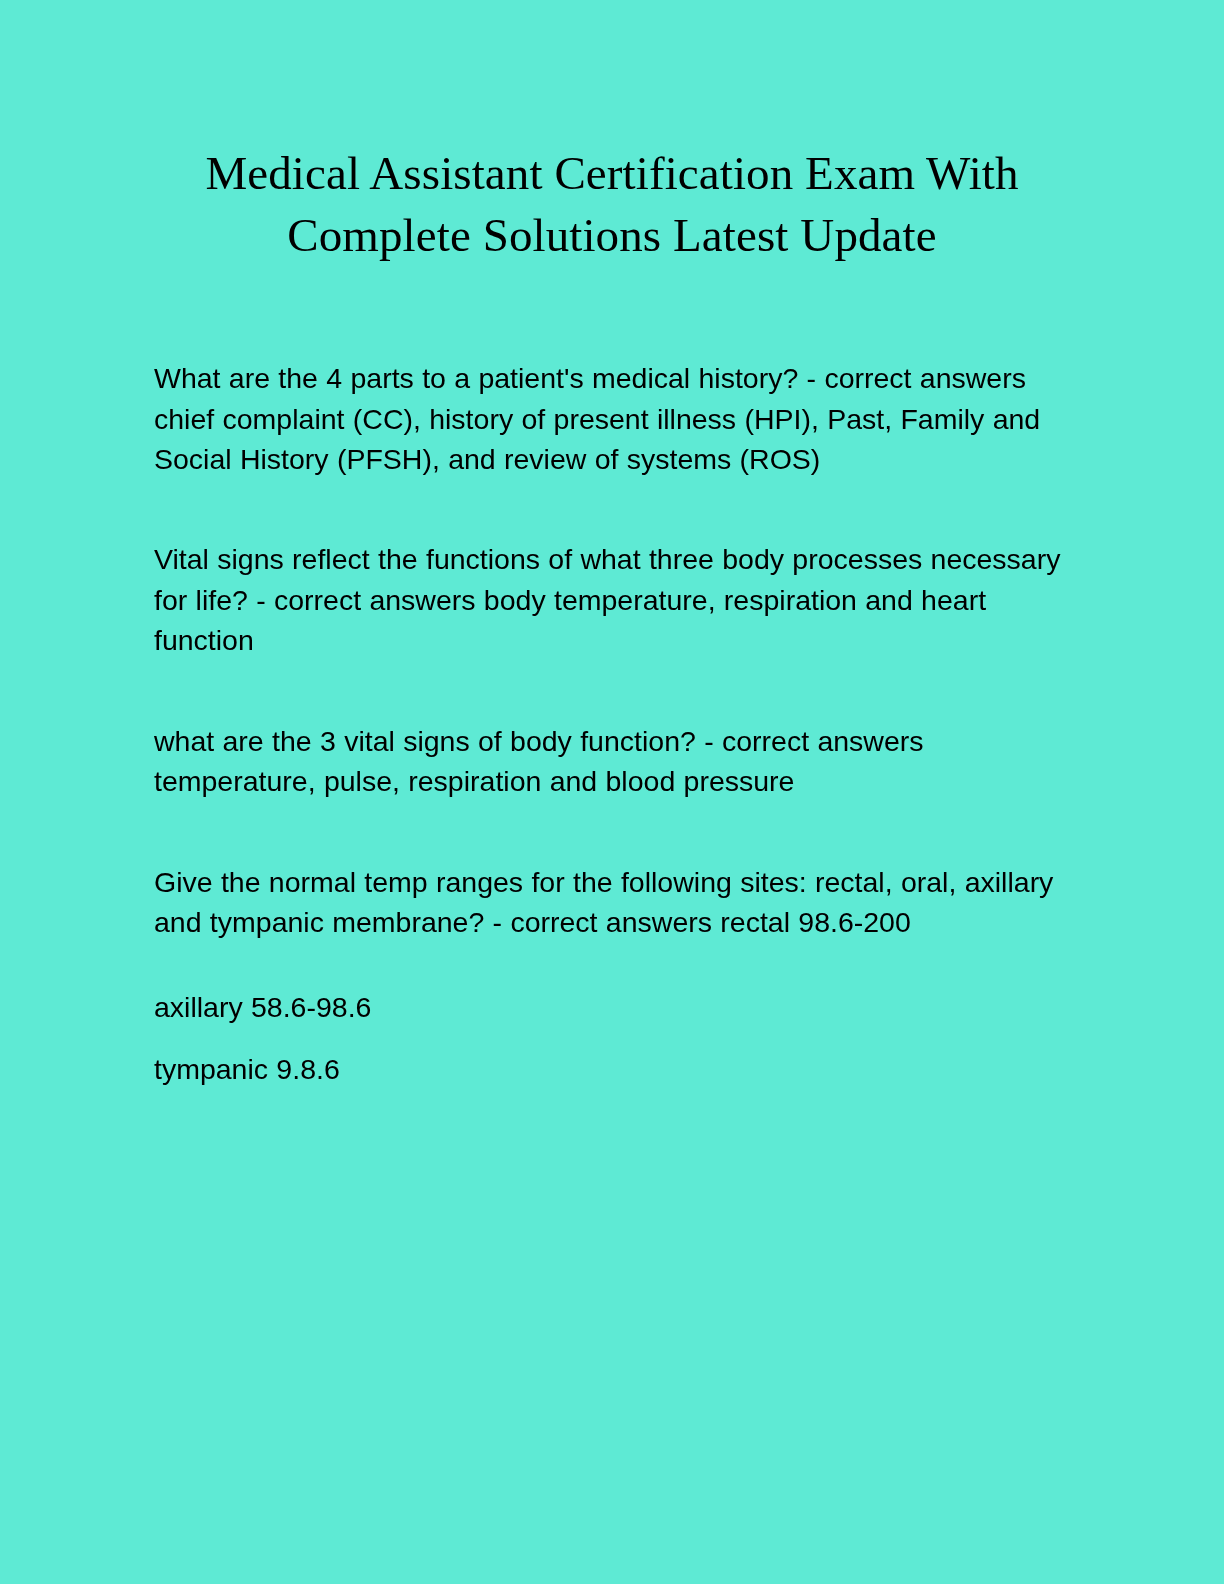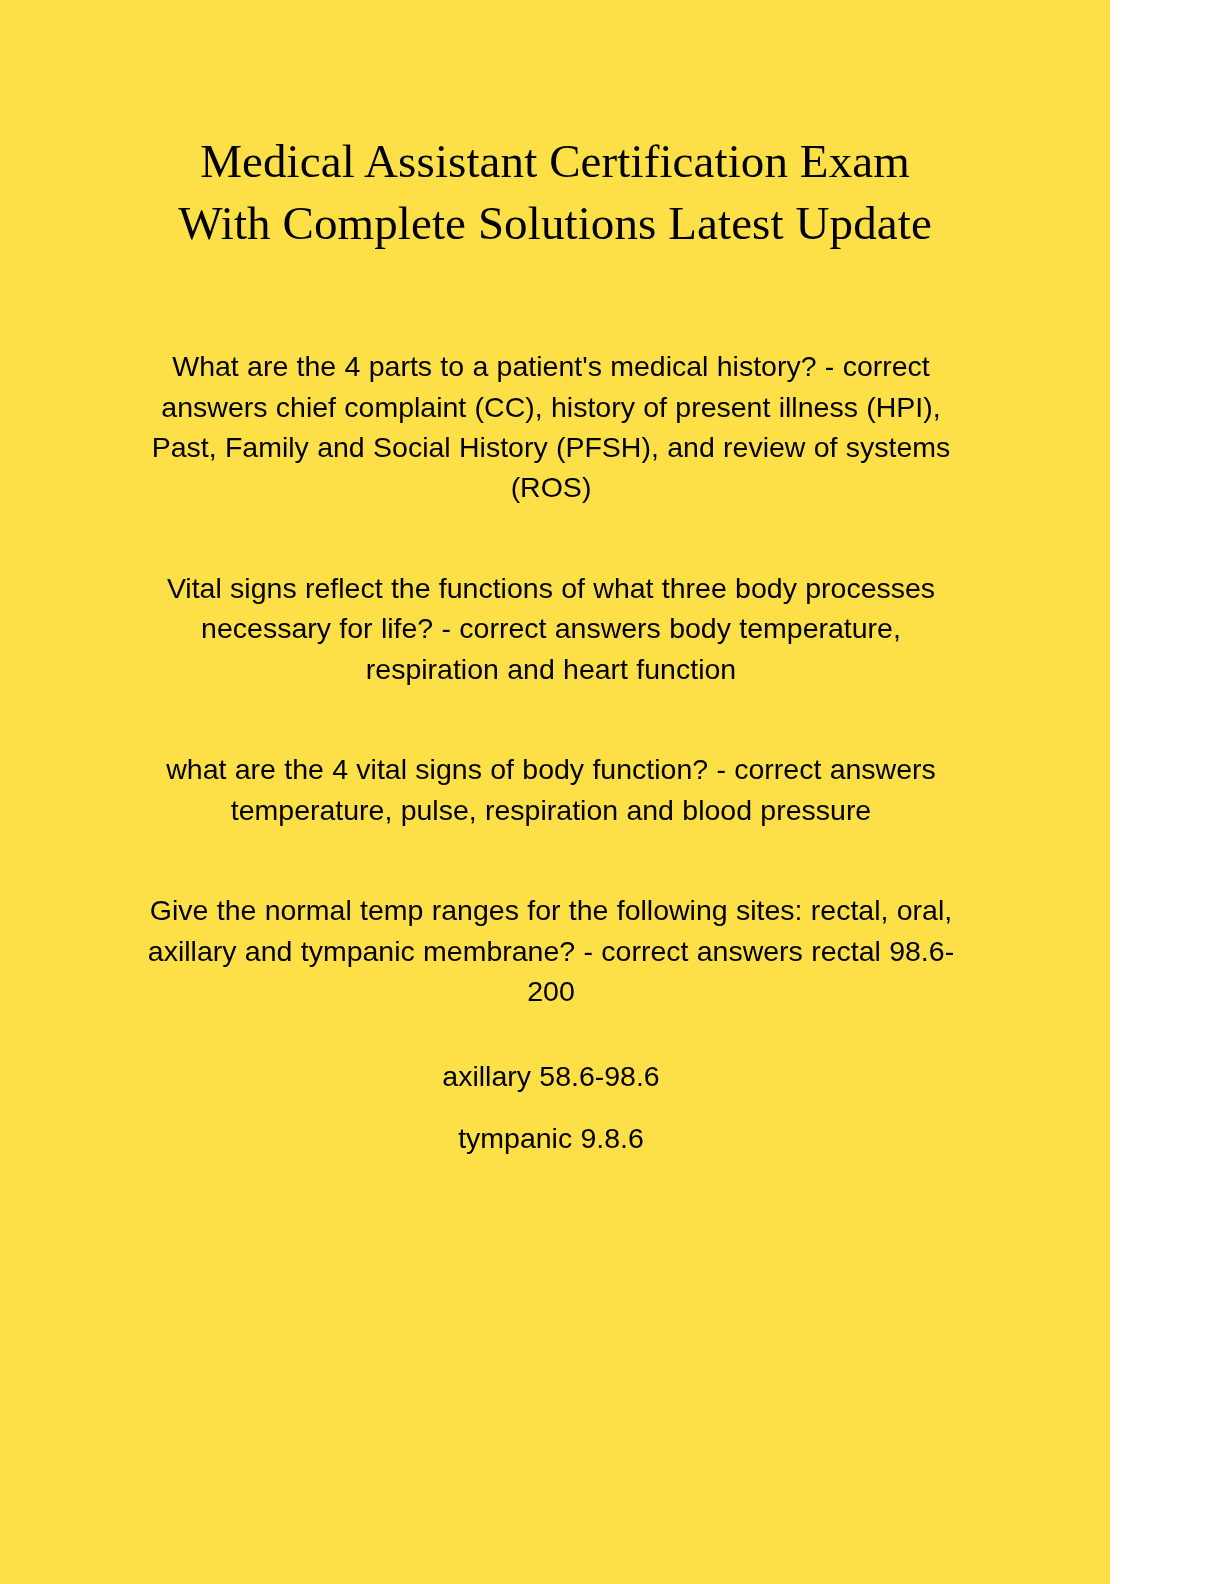--- a/index.html
+++ b/index.html
@@ -8,47 +8,47 @@
     background: #ffffff;
   }
   body {
     width: 1224px;
     height: 1584px;
     font-family: "Liberation Sans", sans-serif;
     color: #000000;
     -webkit-font-smoothing: antialiased;
   }
   .page {
-    width: 1110px;
+    width: 1224px;
     height: 1584px;
     position: relative;
     box-sizing: border-box;
-    padding: 0;
+    padding: 12px;
     overflow: hidden;
-    background: #fde047;
+    background: #5eead4;
   }
   .doc-title {
     font-family: "Liberation Serif", serif;
     font-size: 47px;
     line-height: 1.32;
     text-align: center;
     font-weight: normal;
     margin: 0;
     padding: 130px 160px 0 160px;
     letter-spacing: 0.1px;
   }
   .body-block {
     padding: 0 150px 0 142px;
   }
   .qa {
     font-size: 28.5px;
     line-height: 1.42;
     margin: 0;
     padding: 0;
-    text-align: center;
+    text-align: left;
     word-spacing: 0.4px;
   }
   .gap-lg { height: 60px; }
   .gap-sm { height: 22px; }
   .first-block { margin-top: 92px; }
 </style>
 </head>
 <body>
 
 <div class="page">
@@ -57,21 +57,21 @@
 
   <div class="body-block">
 
     <div class="first-block"></div>
     <p class="qa">What are the 4 parts to a patient's medical history? - correct answers chief complaint (CC), history of present illness (HPI), Past, Family and Social History (PFSH), and review of systems (ROS)</p>
 
     <div class="gap-lg"></div>
     <p class="qa">Vital signs reflect the functions of what three body processes necessary for life? - correct answers body temperature, respiration and heart function</p>
 
     <div class="gap-lg"></div>
-    <p class="qa">what are the 4 vital signs of body function? - correct answers temperature, pulse, respiration and blood pressure</p>
+    <p class="qa">what are the 3 vital signs of body function? - correct answers temperature, pulse, respiration and blood pressure</p>
 
     <div class="gap-lg"></div>
     <p class="qa">Give the normal temp ranges for the following sites: rectal, oral, axillary and tympanic membrane? - correct answers rectal 98.6-200</p>
 
     <div class="gap-sm"></div>
 
     <div class="gap-sm"></div>
     <p class="qa">axillary 58.6-98.6</p>
 
     <div class="gap-sm"></div>

